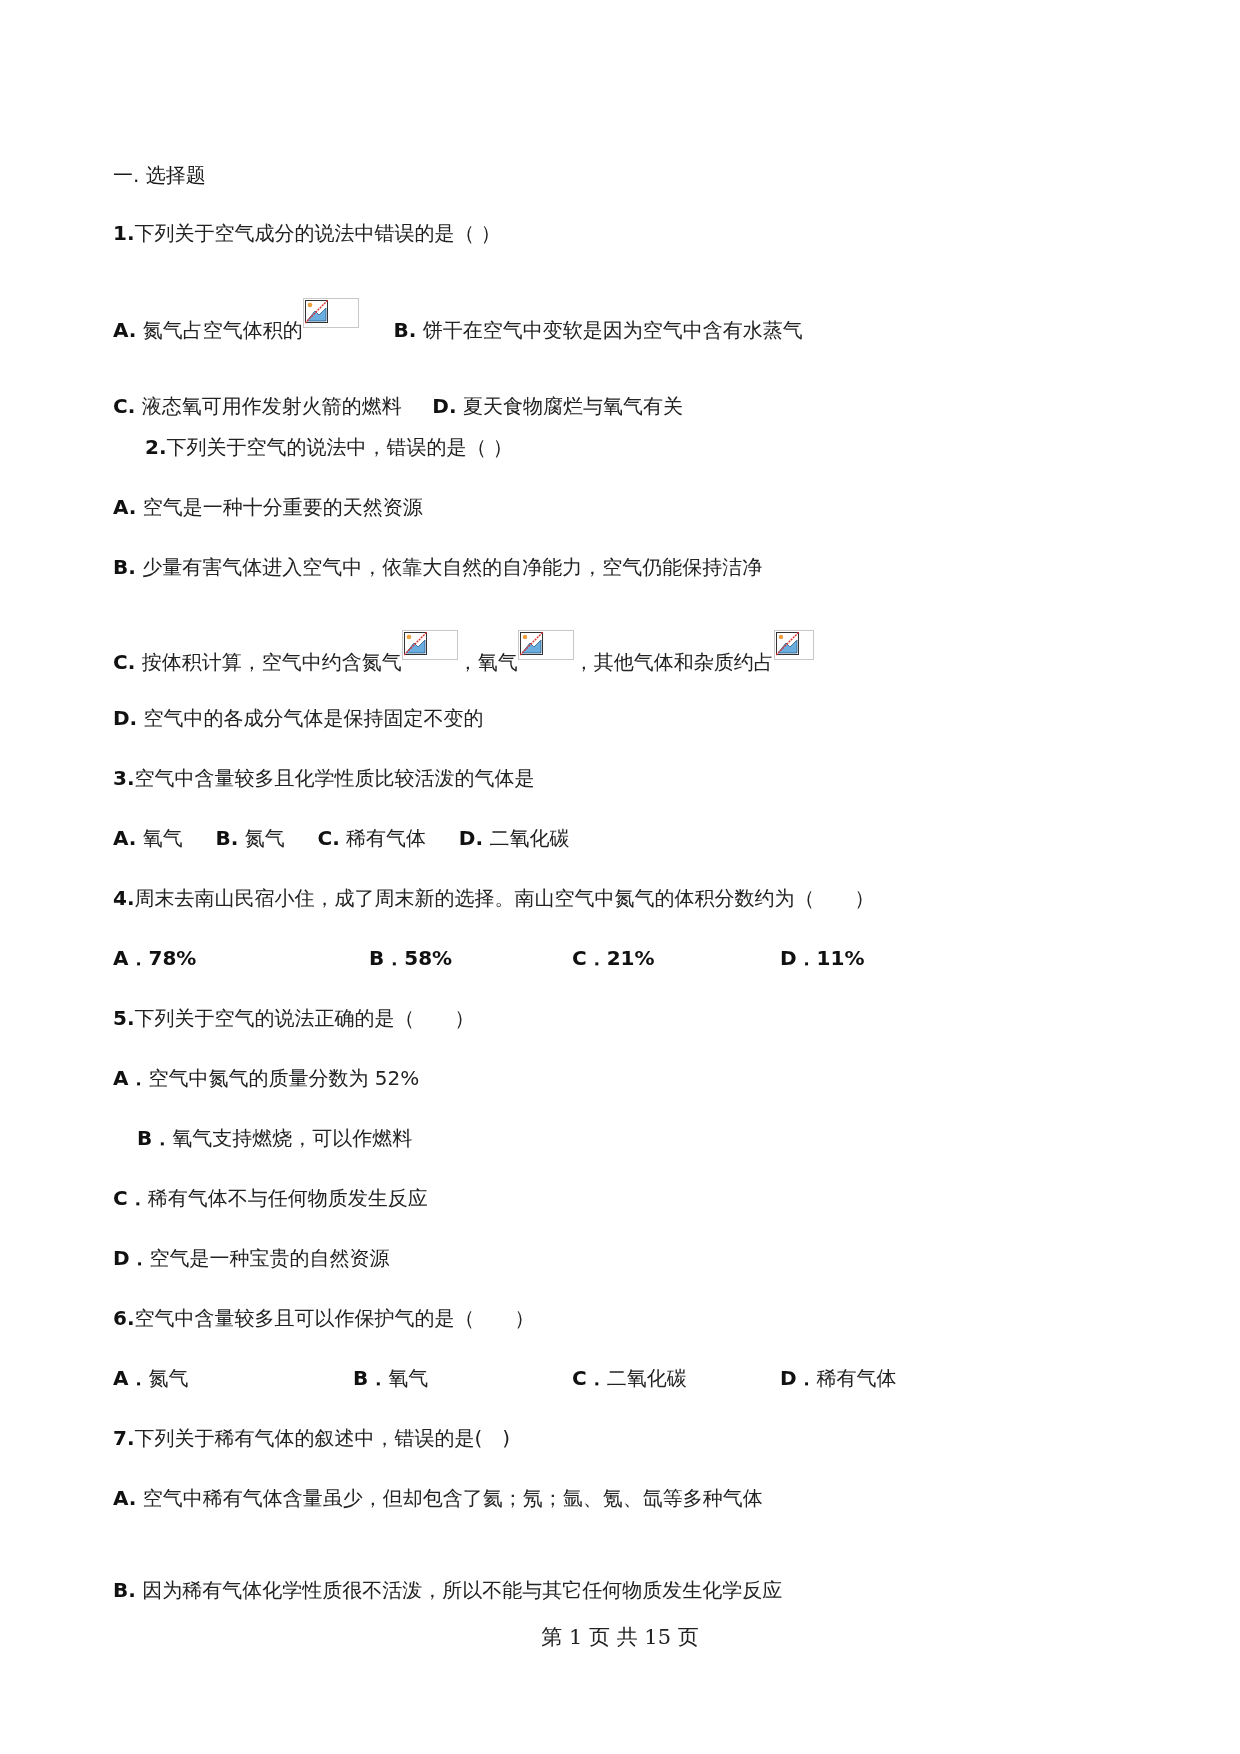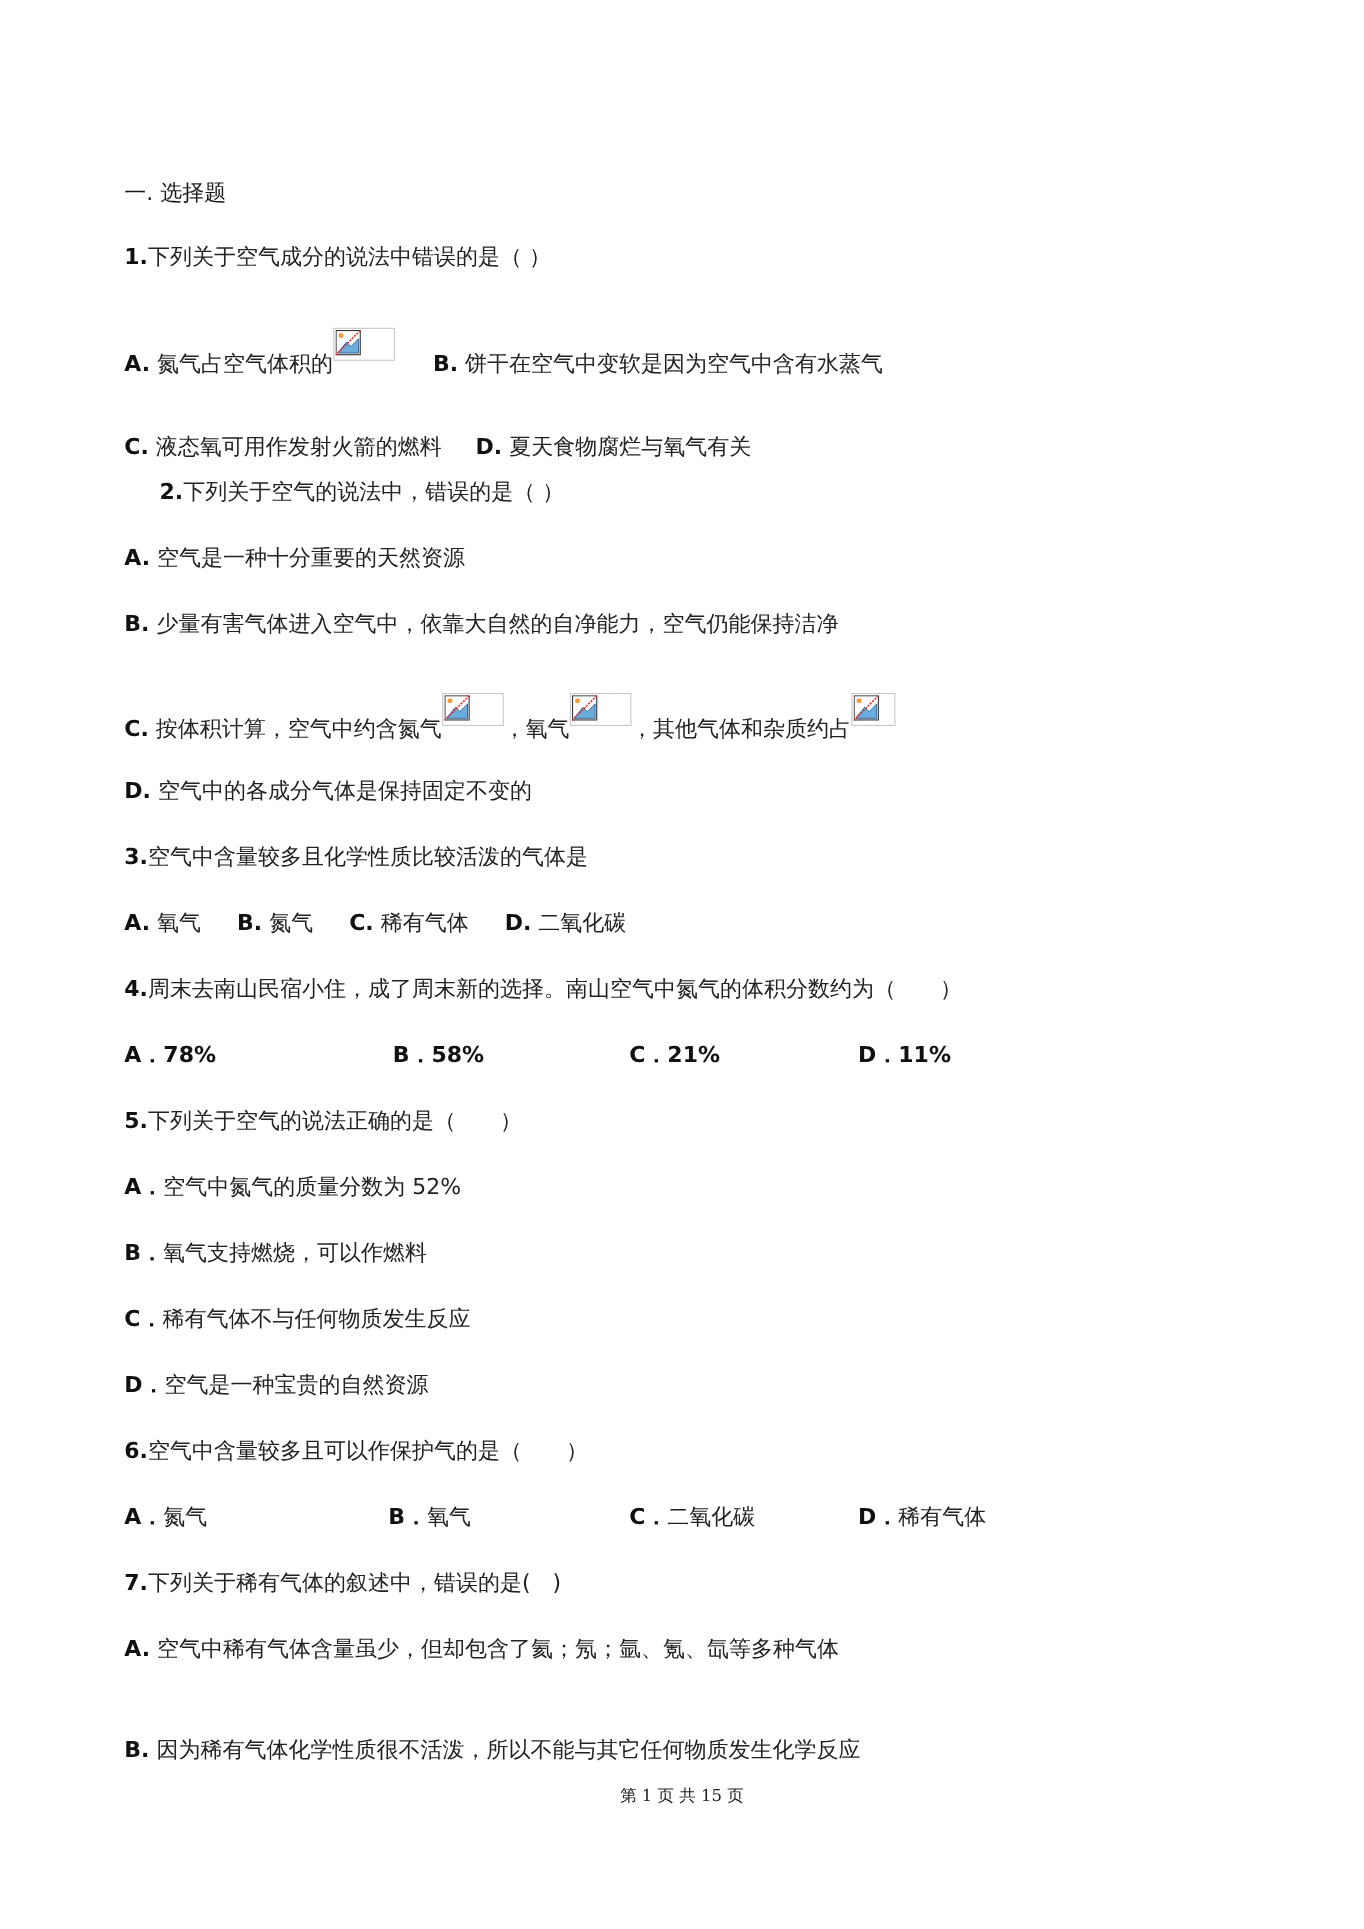--- a/index.html
+++ b/index.html
@@ -17,21 +17,21 @@
     .img-ph {
       display: inline-block; position: relative; vertical-align: bottom;
       width: 54px; height: 28px; border: 1px solid #c8c8c8; background: #fff;
       margin-bottom: 14px;
     }
     .img-ph.short { width: 38px; }
     .img-ph svg { position: absolute; left: 1px; top: 1px; }
     .opt { position: absolute; }
     .footer {
       position: absolute; top: 1623px; left: 0; width: 1240px; text-align: center;
-      font-family: "DejaVu Serif", serif; font-size: 15px; color: #222;
+      font-family: "DejaVu Serif", serif; font-size: 21px; color: #222;
     }
   </style>
 </head>
 <body>
 
 <svg width="0" height="0" style="position:absolute">
   <defs>
     <g id="broken-img">
       <rect x="0.5" y="0.5" width="22" height="22" fill="#fff" stroke="#333" stroke-width="1"></rect>
       <path d="M2 21 L10 11 L14 15 L21 8 L21 21 Z" fill="#6aaee0" stroke="#2a5a8a" stroke-width="0.8"></path>
@@ -108,32 +108,32 @@
     <span style="display:inline-block;width:20px;"></span>
     <span class="lbl">D.</span>
     <span class="txt">二氧化碳</span>
   </div>
 
   <div class="line" style="top:886px;">
     <span class="q-num">4.</span><span class="txt">周末去南山民宿小住，成了周末新的选择。南山空气中氮气的体积分数约为（　　）</span>
   </div>
   <div class="line" style="top:946px;width:1000px;">
     <span class="opt" style="left:0;"><span class="lbl">A．</span><span class="lbl">78%</span></span>
-    <span class="opt" style="left:244px;"><span class="lbl">B．</span><span class="lbl">58%</span></span>
+    <span class="opt" style="left:256px;"><span class="lbl">B．</span><span class="lbl">58%</span></span>
     <span class="opt" style="left:459px;"><span class="lbl">C．</span><span class="lbl">21%</span></span>
     <span class="opt" style="left:667px;"><span class="lbl">D．</span><span class="lbl">11%</span></span>
   </div>
 
   <div class="line" style="top:1006px;">
     <span class="q-num">5.</span><span class="txt">下列关于空气的说法正确的是（　　）</span>
   </div>
   <div class="line" style="top:1066px;">
     <span class="lbl">A．</span><span class="txt">空气中氮气的质量分数为 52%</span>
   </div>
-  <div class="line" style="top:1126px;">
+  <div class="line" style="top:1126px;margin-left:24px;">
     <span class="lbl">B．</span><span class="txt">氧气支持燃烧，可以作燃料</span>
   </div>
   <div class="line" style="top:1186px;">
     <span class="lbl">C．</span><span class="txt">稀有气体不与任何物质发生反应</span>
   </div>
   <div class="line" style="top:1246px;">
     <span class="lbl">D．</span><span class="txt">空气是一种宝贵的自然资源</span>
   </div>
 
   <div class="line" style="top:1306px;">

